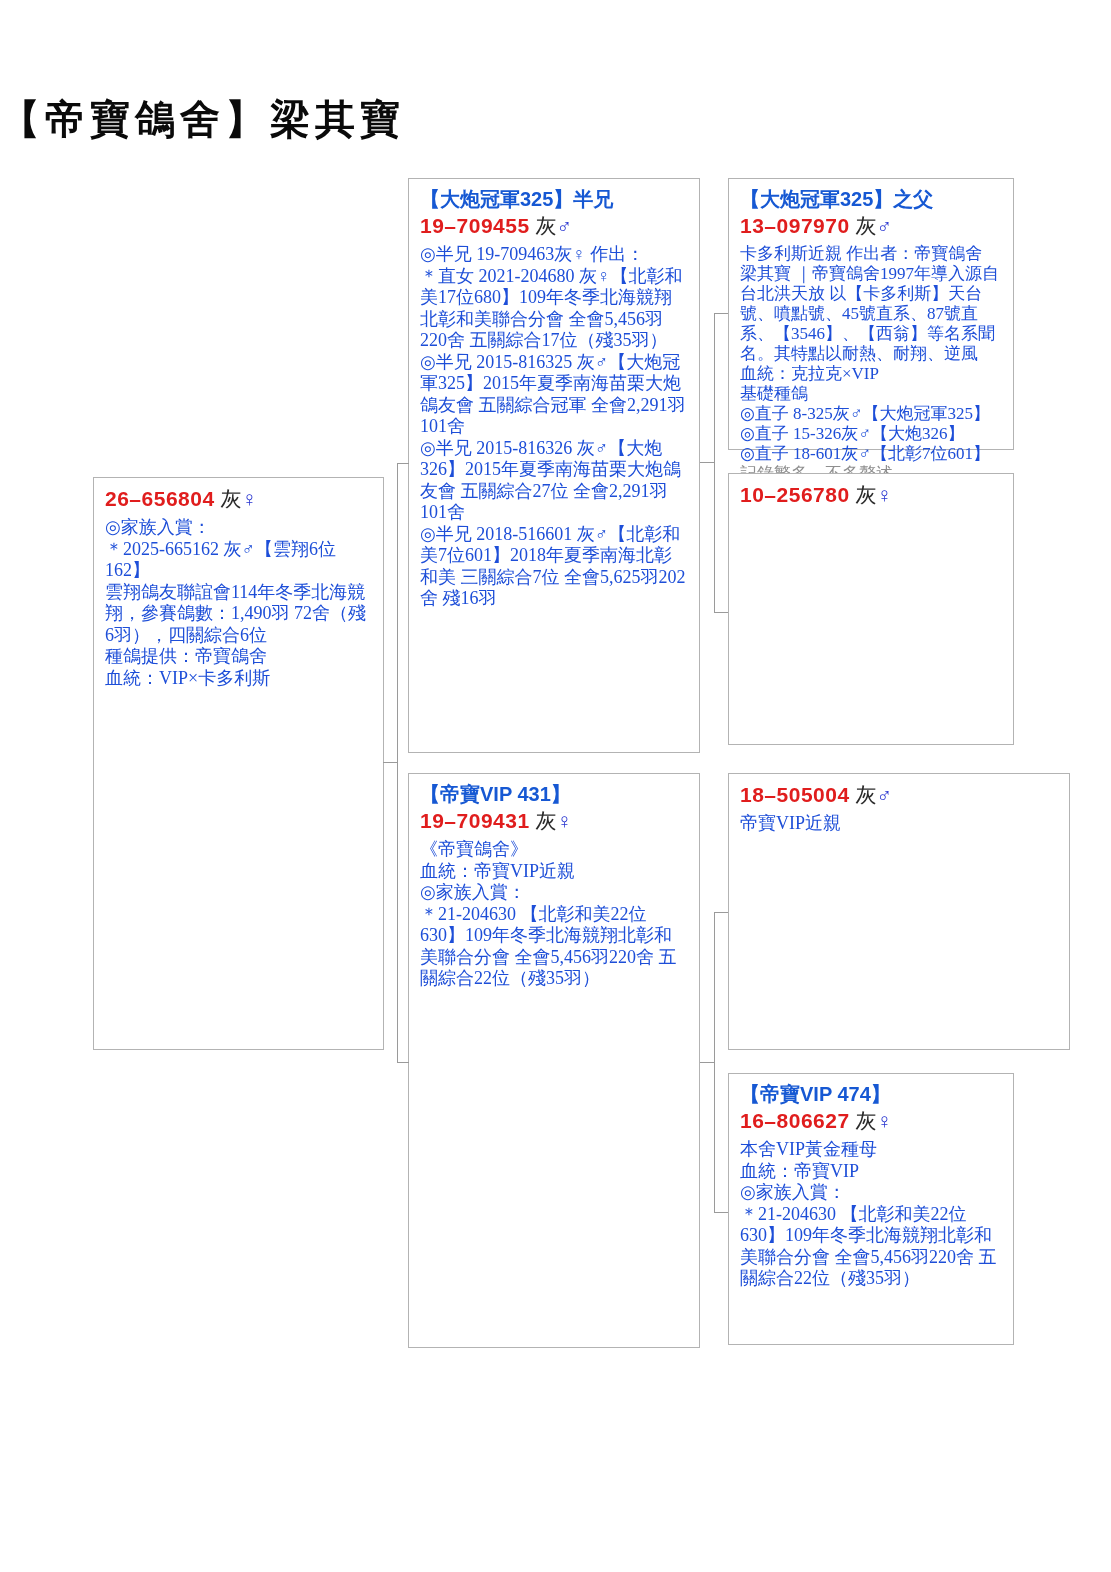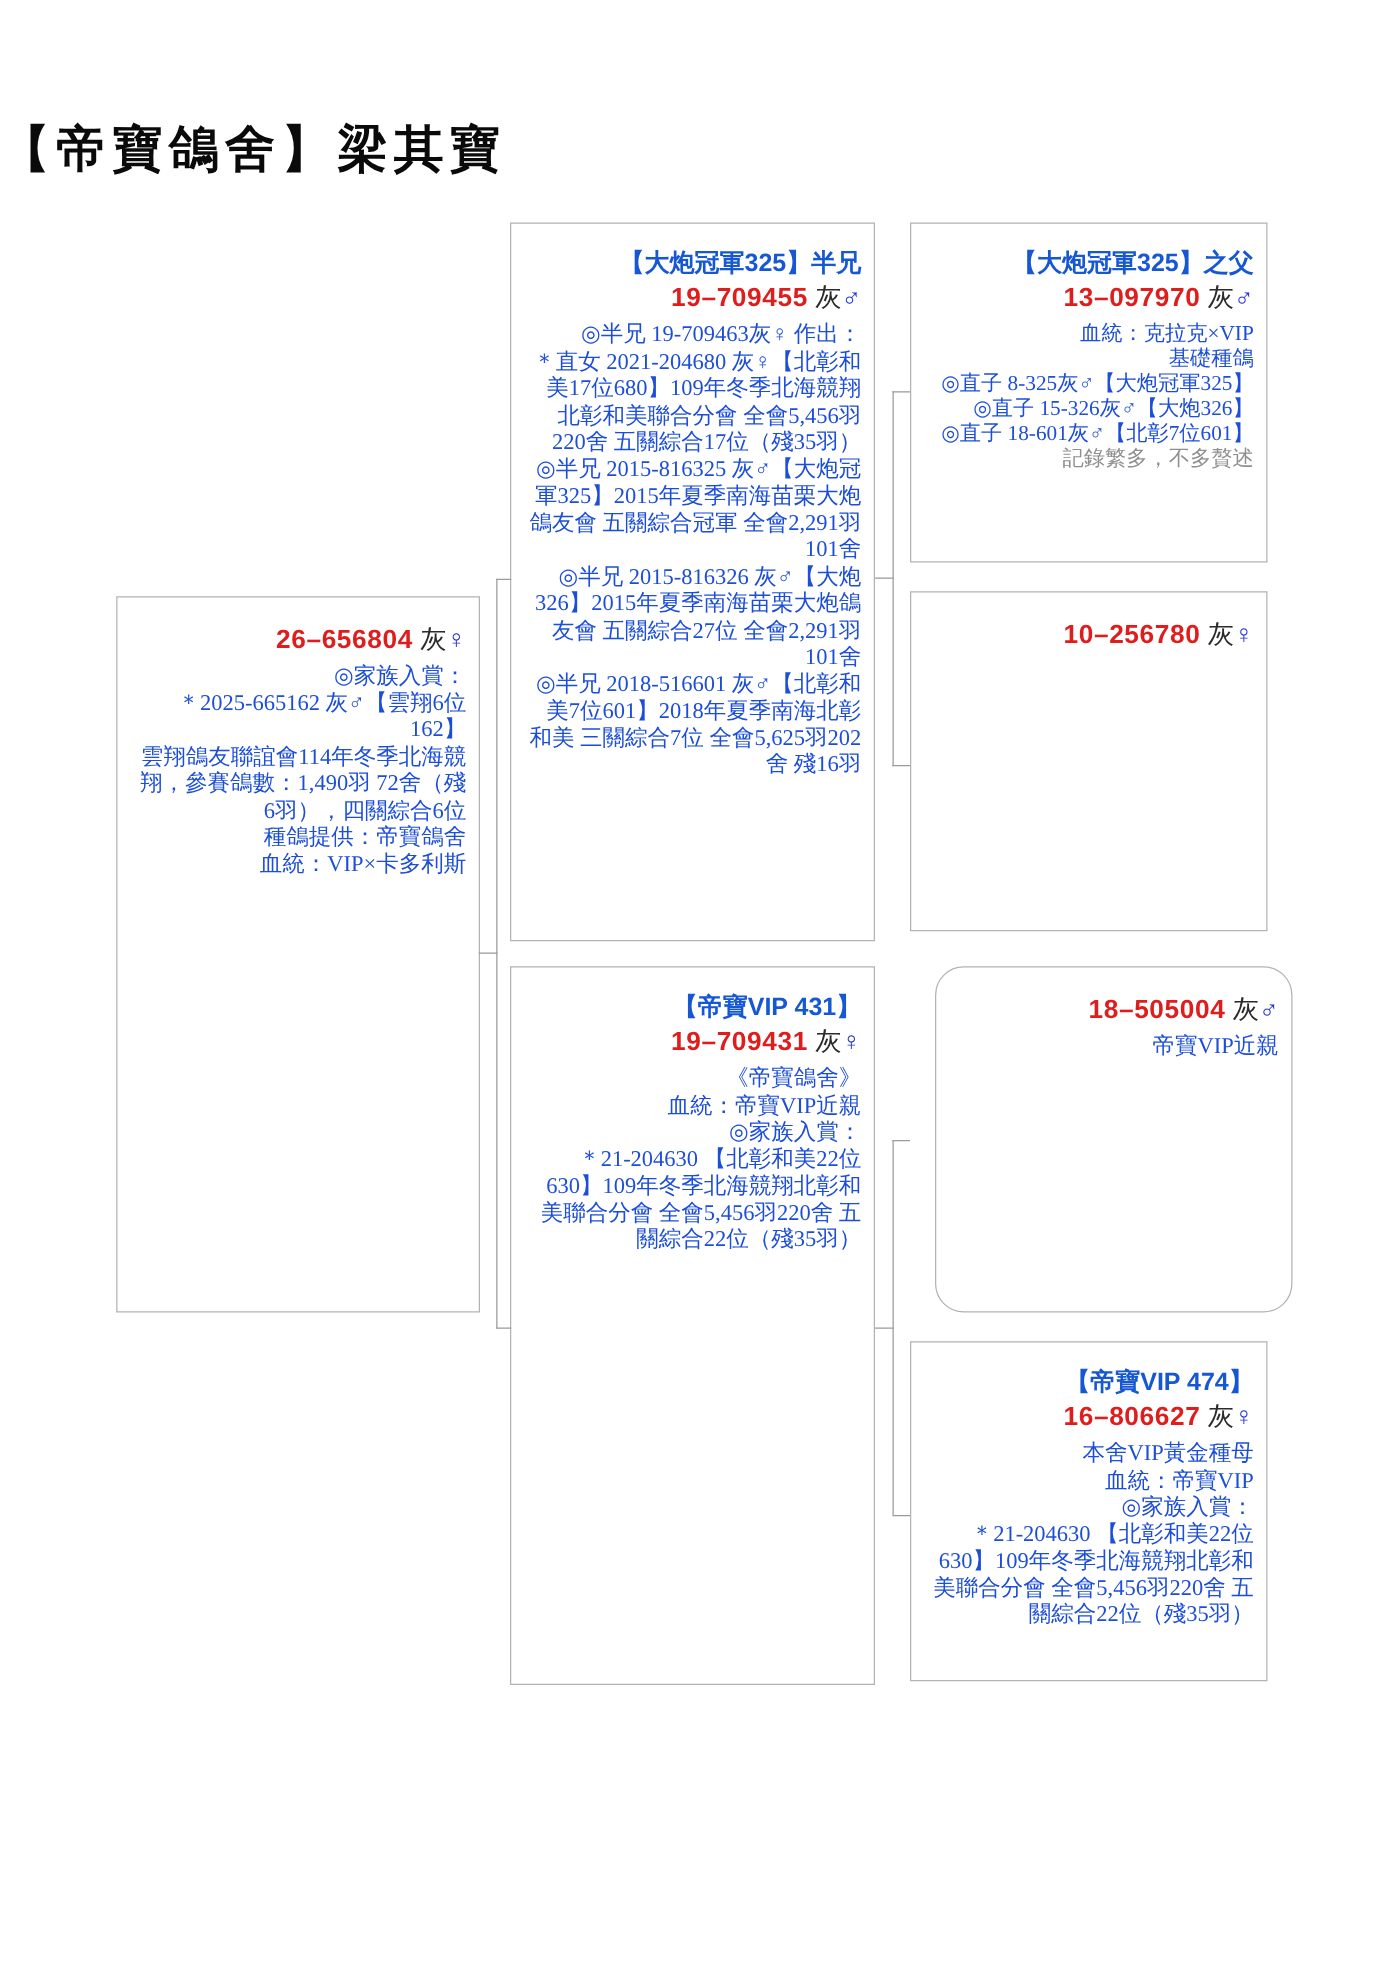--- a/index.html
+++ b/index.html
@@ -15,24 +15,23 @@
     position:absolute;left:0;top:92px;width:1111px;
     text-align:left;
     font-family:"Liberation Sans","DejaVu Sans",sans-serif;
     font-size:40px;font-weight:bold;letter-spacing:5px;color:#0a0a0a;
     white-space:nowrap;
   }
   .pbox{
     position:absolute;
     border:1px solid #b3b3b3;
     background:#ffffff;
-    padding:19px 10px 6px 11px;
+    padding:7px 10px 6px 11px;
     box-sizing:border-box;
     overflow:visible;
-    text-align:right;
   }
   .pbox .btitle{
     font-family:"Liberation Sans","DejaVu Sans",sans-serif;
     font-size:20px;font-weight:bold;color:#1658d3;
     line-height:26px;white-space:nowrap;
   }
   .pbox .ringline{
     font-family:"Liberation Sans","DejaVu Sans",sans-serif;
     font-size:21px;line-height:28px;white-space:nowrap;
   }
@@ -95,38 +94,39 @@
       </div>
   </div>
 
   <div class="pbox compact" style="left:728px;top:178px;width:286px;height:272px;">
     <div class="btitle">【大炮冠軍325】之父</div>
     <div class="ringline">
       <span class="ring">13–097970</span>
       <span class="colorword">灰</span><span class="sex">♂</span>
     </div>
     <div class="body">
+        <div class="bline">卡多利斯近親 作出者：帝寶鴿舍 梁其寶 ｜帝寶鴿舍1997年導入源自 台北洪天放 以【卡多利斯】天台號、噴點號、45號直系、87號直系、【3546】、【西翁】等名系聞名。其特點以耐熱、耐翔、逆風</div>
         <div class="bline">血統：克拉克×VIP</div>
         <div class="bline">基礎種鴿</div>
         <div class="bline">◎直子 8-325灰♂【大炮冠軍325】</div>
         <div class="bline">◎直子 15-326灰♂【大炮326】</div>
         <div class="bline">◎直子 18-601灰♂【北彰7位601】</div>
       </div>
     <div class="footnote">記錄繁多，不多贅述</div>
   </div>
 
   <div class="pbox" style="left:728px;top:473px;width:286px;height:272px;">
     <div class="ringline">
       <span class="ring">10–256780</span>
       <span class="colorword">灰</span><span class="sex">♀</span>
     </div>
     <div class="body"></div>
   </div>
 
-  <div class="pbox" style="left:748px;top:773px;width:286px;height:277px;border-radius:23px;">
+  <div class="pbox" style="left:728px;top:773px;width:342px;height:277px;">
     <div class="ringline">
       <span class="ring">18–505004</span>
       <span class="colorword">灰</span><span class="sex">♂</span>
     </div>
     <div class="body">
         <div class="bline">帝寶VIP近親</div>
       </div>
   </div>
 
   <div class="pbox" style="left:728px;top:1073px;width:286px;height:272px;">

